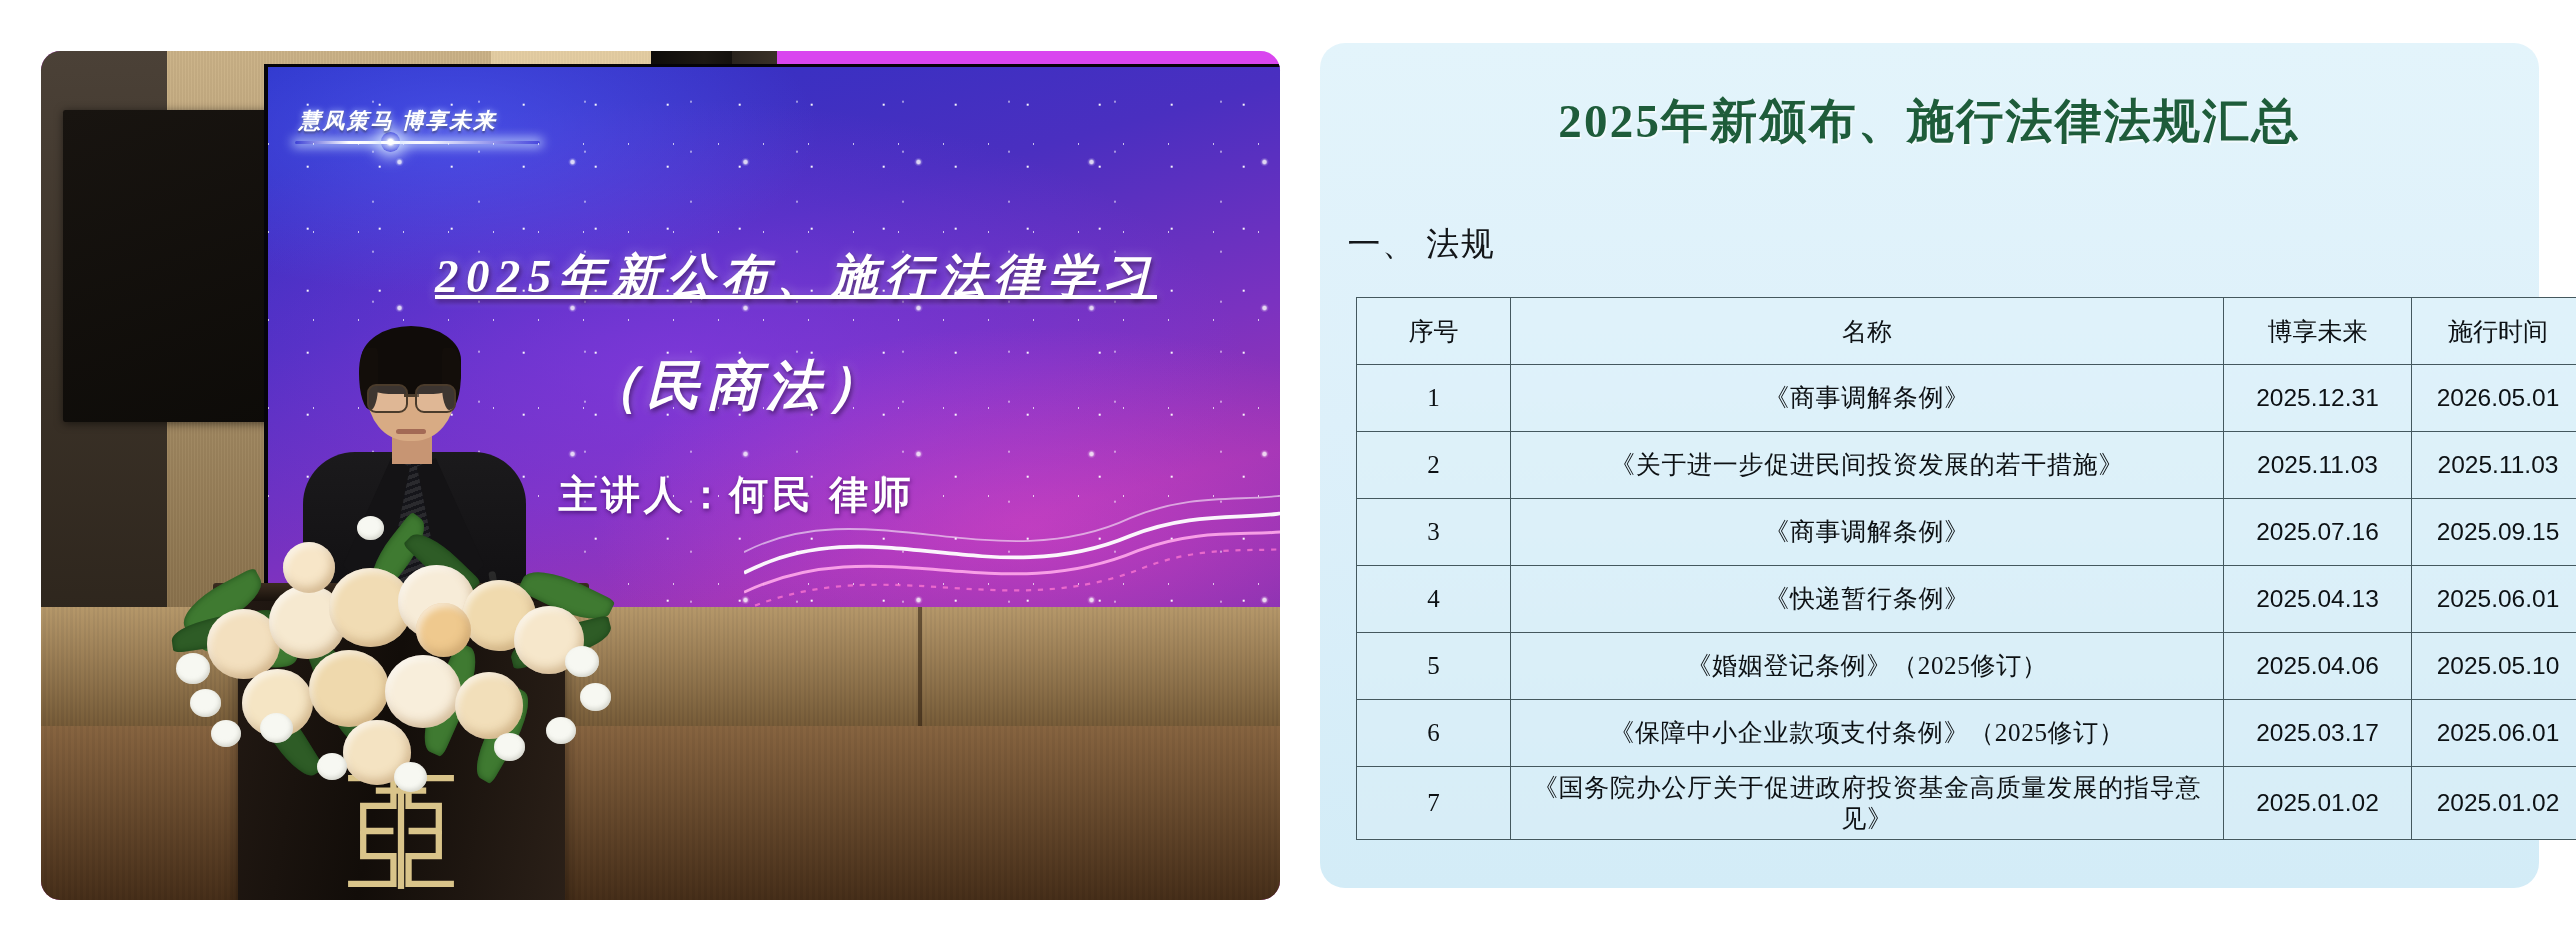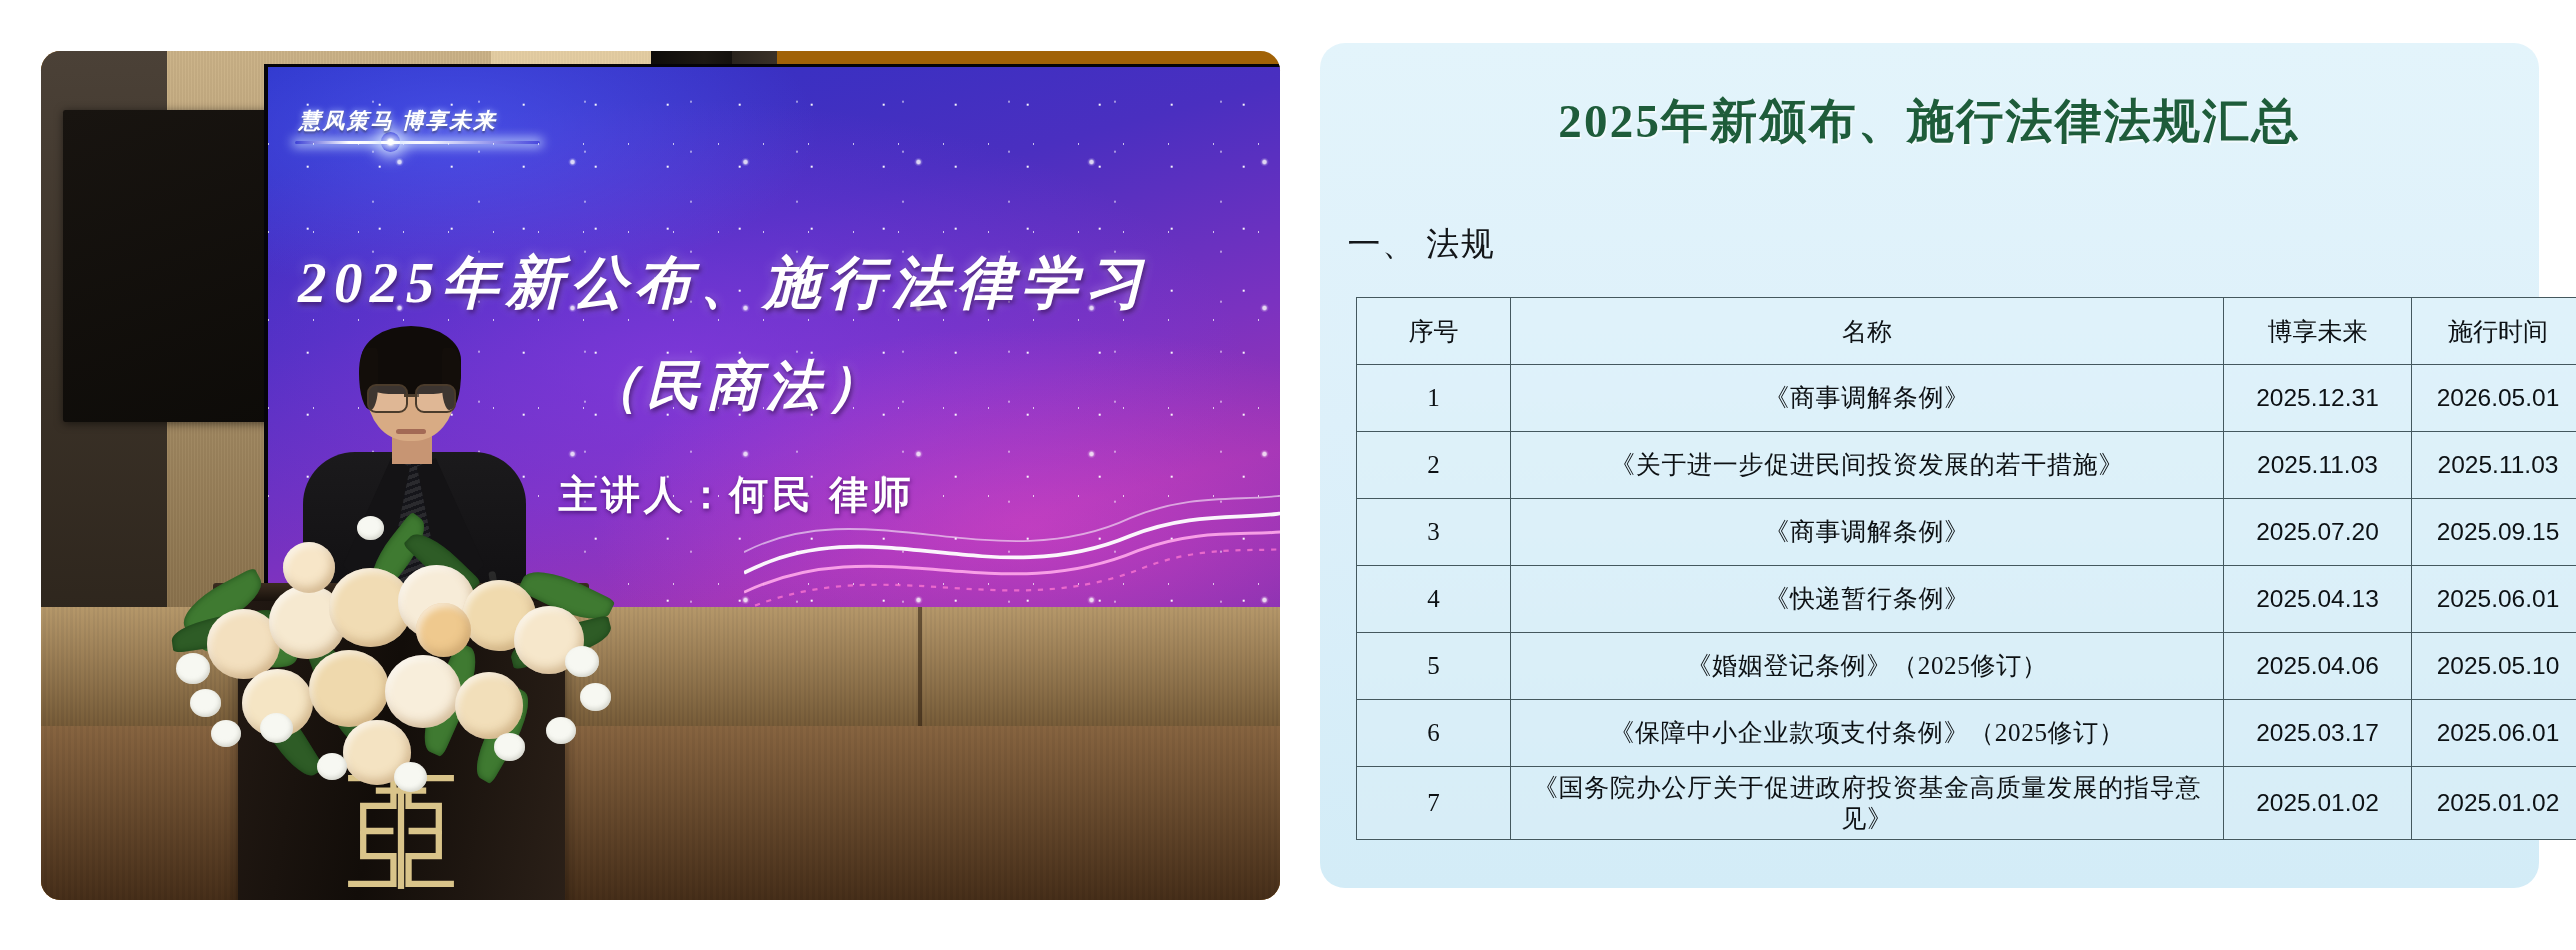--- a/index.html
+++ b/index.html
@@ -4,21 +4,21 @@
 <style>
   html,body{margin:0;padding:0;background:#ffffff;}
   body{
     width:2576px;height:951px;position:relative;overflow:hidden;
     font-family:"Liberation Serif","DejaVu Serif",serif;
   }
 
   
   .photo-card{
     position:absolute;left:41px;top:51px;width:1239px;height:849px;
-    border-radius:19.3px;overflow:hidden;background:#a16207;
+    border-radius:19.3px;overflow:hidden;background:#d946ef;
   }
   
   .wall-dark{position:absolute;left:0;top:0;width:134px;height:565px;
     background:linear-gradient(180deg,#4b4137 0%,#3b3228 55%,#2e261d 100%);}
   .wall-beige{position:absolute;left:126px;top:0;width:461px;height:565px;
     background:repeating-linear-gradient(90deg,#b79b6e 0px,#b79b6e 1.5px,#ab8f63 1.5px,#ab8f63 3px);
     background-color:#b29567;}
   .wall-beige:after{content:"";position:absolute;inset:0;
     background:linear-gradient(180deg,rgba(255,240,205,.30),rgba(60,45,25,.35));}
   .wall-light{position:absolute;left:450px;top:0;width:171px;height:565px;
@@ -56,23 +56,23 @@
   .slogan{position:absolute;left:31px;top:39px;color:#fff;font-size:21.6px;
     letter-spacing:2.2px;font-family:"Liberation Serif",serif;font-style:italic;font-weight:700;
     text-shadow:0 0 6.7px rgba(180,200,255,.95),0 1.5px 2.2px rgba(0,0,0,.5);white-space:nowrap;}
   .slogan-line{position:absolute;left:27px;top:74px;width:245px;height:3px;
     background:linear-gradient(90deg,rgba(255,255,255,0),#ffffff 22%,rgba(255,255,255,.95) 55%,rgba(255,255,255,0));
     box-shadow:0 0 10.4px 3px rgba(200,220,255,.85);border-radius:2.2px;}
   .slogan-star{position:absolute;left:113px;top:65px;width:19.3px;height:19.3px;
     background:radial-gradient(circle,#fff 18%,rgba(255,255,255,.35) 35%,transparent 70%);
     box-shadow:0 0 15px 5.2px rgba(210,225,255,.9);border-radius:50%;}
   .led-title{position:absolute;left:30px;top:178px;width:996px;color:#fff;
-    font-size:57px;font-weight:700;font-style:italic;letter-spacing:7.4px;
-    font-family:"Liberation Serif",serif;white-space:nowrap;
-    text-shadow:1.5px 3px 5.2px rgba(40,0,70,.65),0 0 12px rgba(255,255,255,.35);}
+    font-size:47px;font-weight:700;font-style:italic;letter-spacing:7.4px;
+    font-family:"Liberation Serif",serif;text-align:center;white-space:nowrap;
+    text-shadow:1.5px 3px 5.2px rgba(40,0,70,.65),0 0 12px rgba(255,255,255,.35);text-decoration:underline;}
   .led-sub{position:absolute;left:30px;top:283px;width:877px;color:#fff;
     font-size:54px;font-weight:700;font-style:italic;letter-spacing:6px;
     font-family:"Liberation Serif",serif;text-align:center;
     text-shadow:1.5px 3px 5.2px rgba(40,0,70,.65),0 0 12px rgba(255,255,255,.3);}
   .led-speaker{position:absolute;left:30px;top:401px;width:877px;color:#fff;
     font-size:39px;font-weight:700;letter-spacing:3.7px;
     font-family:"Liberation Sans",sans-serif;text-align:center;
     text-shadow:0.7px 2.2px 4.5px rgba(40,0,70,.6);}
   .ribbon{position:absolute;left:476px;top:387px;width:565px;height:171px;overflow:hidden;}
   .ribbon svg{position:absolute;left:0;top:0;}
@@ -313,21 +313,21 @@
       </tr>
       <tr>
         <td class="c-idx idx">2</td>
         <td class="c-nm  nm">《关于进一步促进民间投资发展的若干措施》</td>
         <td class="c-p   dt">2025.11.03</td>
         <td class="c-e   dt">2025.11.03</td>
       </tr>
       <tr>
         <td class="c-idx idx">3</td>
         <td class="c-nm  nm">《商事调解条例》</td>
-        <td class="c-p   dt">2025.07.20</td>
+        <td class="c-p   dt">2025.07.16</td>
         <td class="c-e   dt">2025.09.15</td>
       </tr>
       <tr>
         <td class="c-idx idx">4</td>
         <td class="c-nm  nm">《快递暂行条例》</td>
         <td class="c-p   dt">2025.04.13</td>
         <td class="c-e   dt">2025.06.01</td>
       </tr>
       <tr>
         <td class="c-idx idx">5</td>

